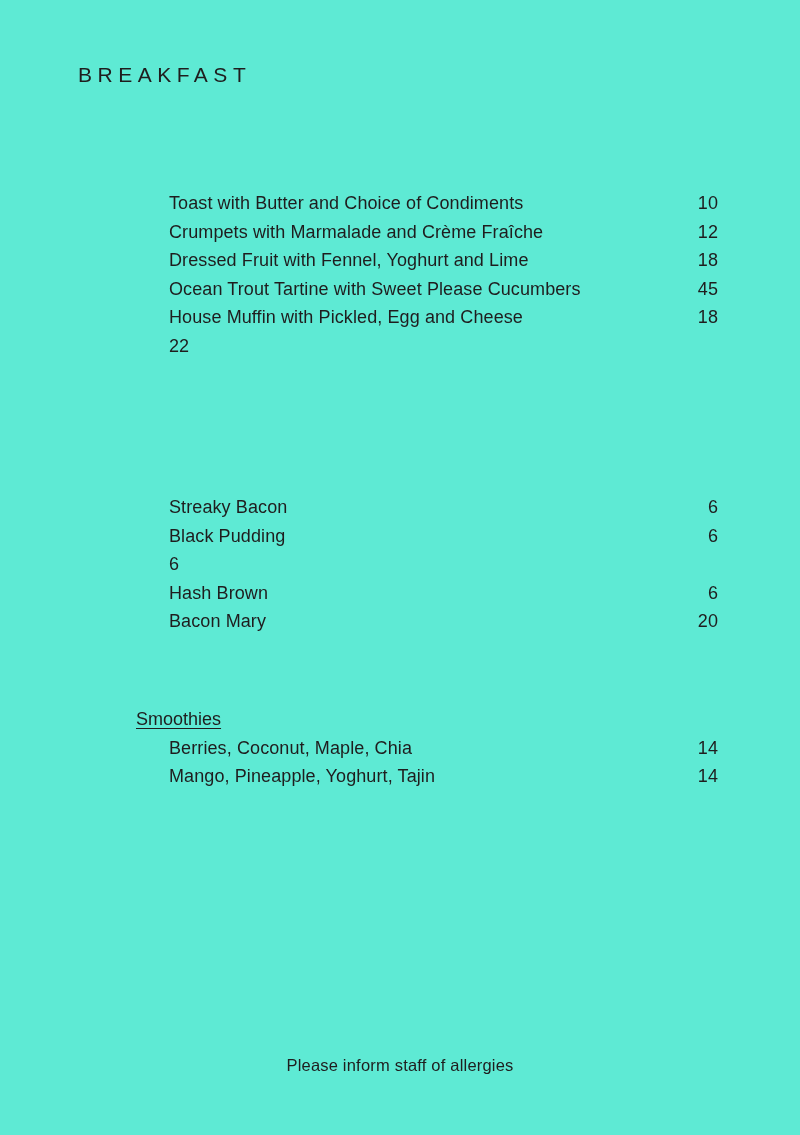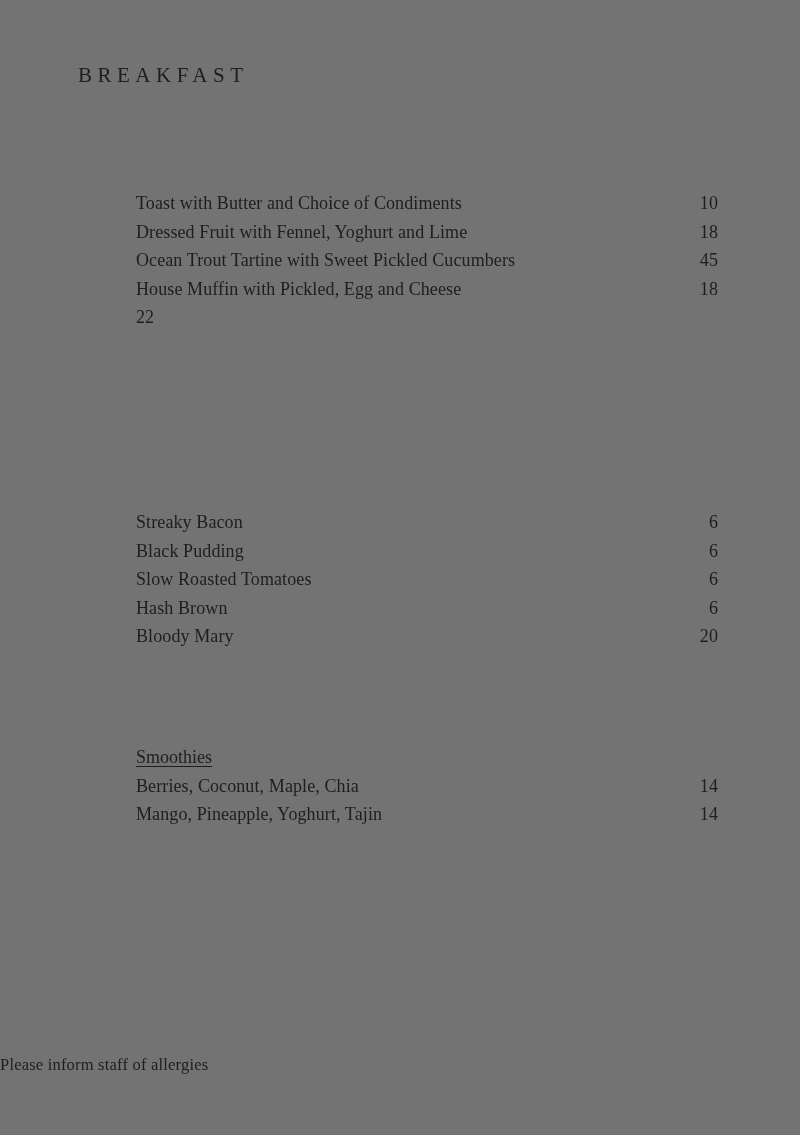--- a/index.html
+++ b/index.html
@@ -4,92 +4,98 @@
 <style>
   html, body {
     margin: 0;
     padding: 0;
     background: #ffffff;
   }
   .page {
     position: relative;
     width: 800px;
     height: 1135px;
-    background: #737373;
+    background: #5eead4;
     color: #1f1d1e;
-    font-family: Liberation Serif, serif;
+    font-family: Liberation Sans, sans-serif;
     overflow: hidden;
   }
   .title {
     position: absolute;
     left: 78px;
     top: 62px;
     font-size: 21px;
     font-weight: 500;
     letter-spacing: 5.5px;
     line-height: 26px;
     color: #1f1d1e;
   }
   .menu-section {
     position: absolute;
     left: 136px;
     width: 582px;
   }
   .section-1 { top: 189px; }
-  .section-2 { top: 508px; }
-  .section-3 { top: 743px; }
+  .section-2 { top: 493px; }
+  .section-3 { top: 705px; }
   .section-header {
     font-size: 18px;
     line-height: 28.6px;
     text-decoration: underline;
     text-underline-offset: 3px;
   }
   .row {
     display: flex;
     justify-content: space-between;
     align-items: baseline;
     font-size: 18px;
     line-height: 28.6px;
     letter-spacing: 0.1px;
+    margin-left: 33px;
   }
   .item-name {
     white-space: nowrap;
   }
   .item-price {
     white-space: nowrap;
     text-align: center;
   }
   .footer {
     position: absolute;
     left: 0;
     right: 0;
     top: 1054px;
+    text-align: center;
     font-size: 16.5px;
     line-height: 22px;
     letter-spacing: 0.2px;
   }
 </style>
 </head>
 <body>
 
 <div class="page">
 
   <div class="title">BREAKFAST</div>
 
   <div class="menu-section section-1">
     <div class="row">
       <span class="item-name">Toast with Butter and Choice of Condiments</span>
       <span class="item-price">10</span>
     </div>
     <div class="row">
+      <span class="item-name">Crumpets with Marmalade and Crème Fraîche</span>
+      <span class="item-price">12</span>
+    </div>
+    <div class="row">
       <span class="item-name">Dressed Fruit with Fennel, Yoghurt and Lime</span>
       <span class="item-price">18</span>
     </div>
     <div class="row">
-      <span class="item-name">Ocean Trout Tartine with Sweet Pickled Cucumbers</span>
+      <span class="item-name">Ocean Trout Tartine with Sweet Please Cucumbers</span>
       <span class="item-price">45</span>
     </div>
     <div class="row">
       <span class="item-name">House Muffin with Pickled, Egg and Cheese</span>
       <span class="item-price">18</span>
     </div>
     <div class="row">
       <span class="item-price">22</span>
     </div>
   </div>
@@ -97,29 +103,28 @@
   <div class="menu-section section-2">
     <div class="row">
       <span class="item-name">Streaky Bacon</span>
       <span class="item-price">6</span>
     </div>
     <div class="row">
       <span class="item-name">Black Pudding</span>
       <span class="item-price">6</span>
     </div>
     <div class="row">
-      <span class="item-name">Slow Roasted Tomatoes</span>
       <span class="item-price">6</span>
     </div>
     <div class="row">
       <span class="item-name">Hash Brown</span>
       <span class="item-price">6</span>
     </div>
     <div class="row">
-      <span class="item-name">Bloody Mary</span>
+      <span class="item-name">Bacon Mary</span>
       <span class="item-price">20</span>
     </div>
   </div>
 
   <div class="menu-section section-3">
     <div class="section-header">Smoothies</div>
     <div class="row">
       <span class="item-name">Berries, Coconut, Maple, Chia</span>
       <span class="item-price">14</span>
     </div>

